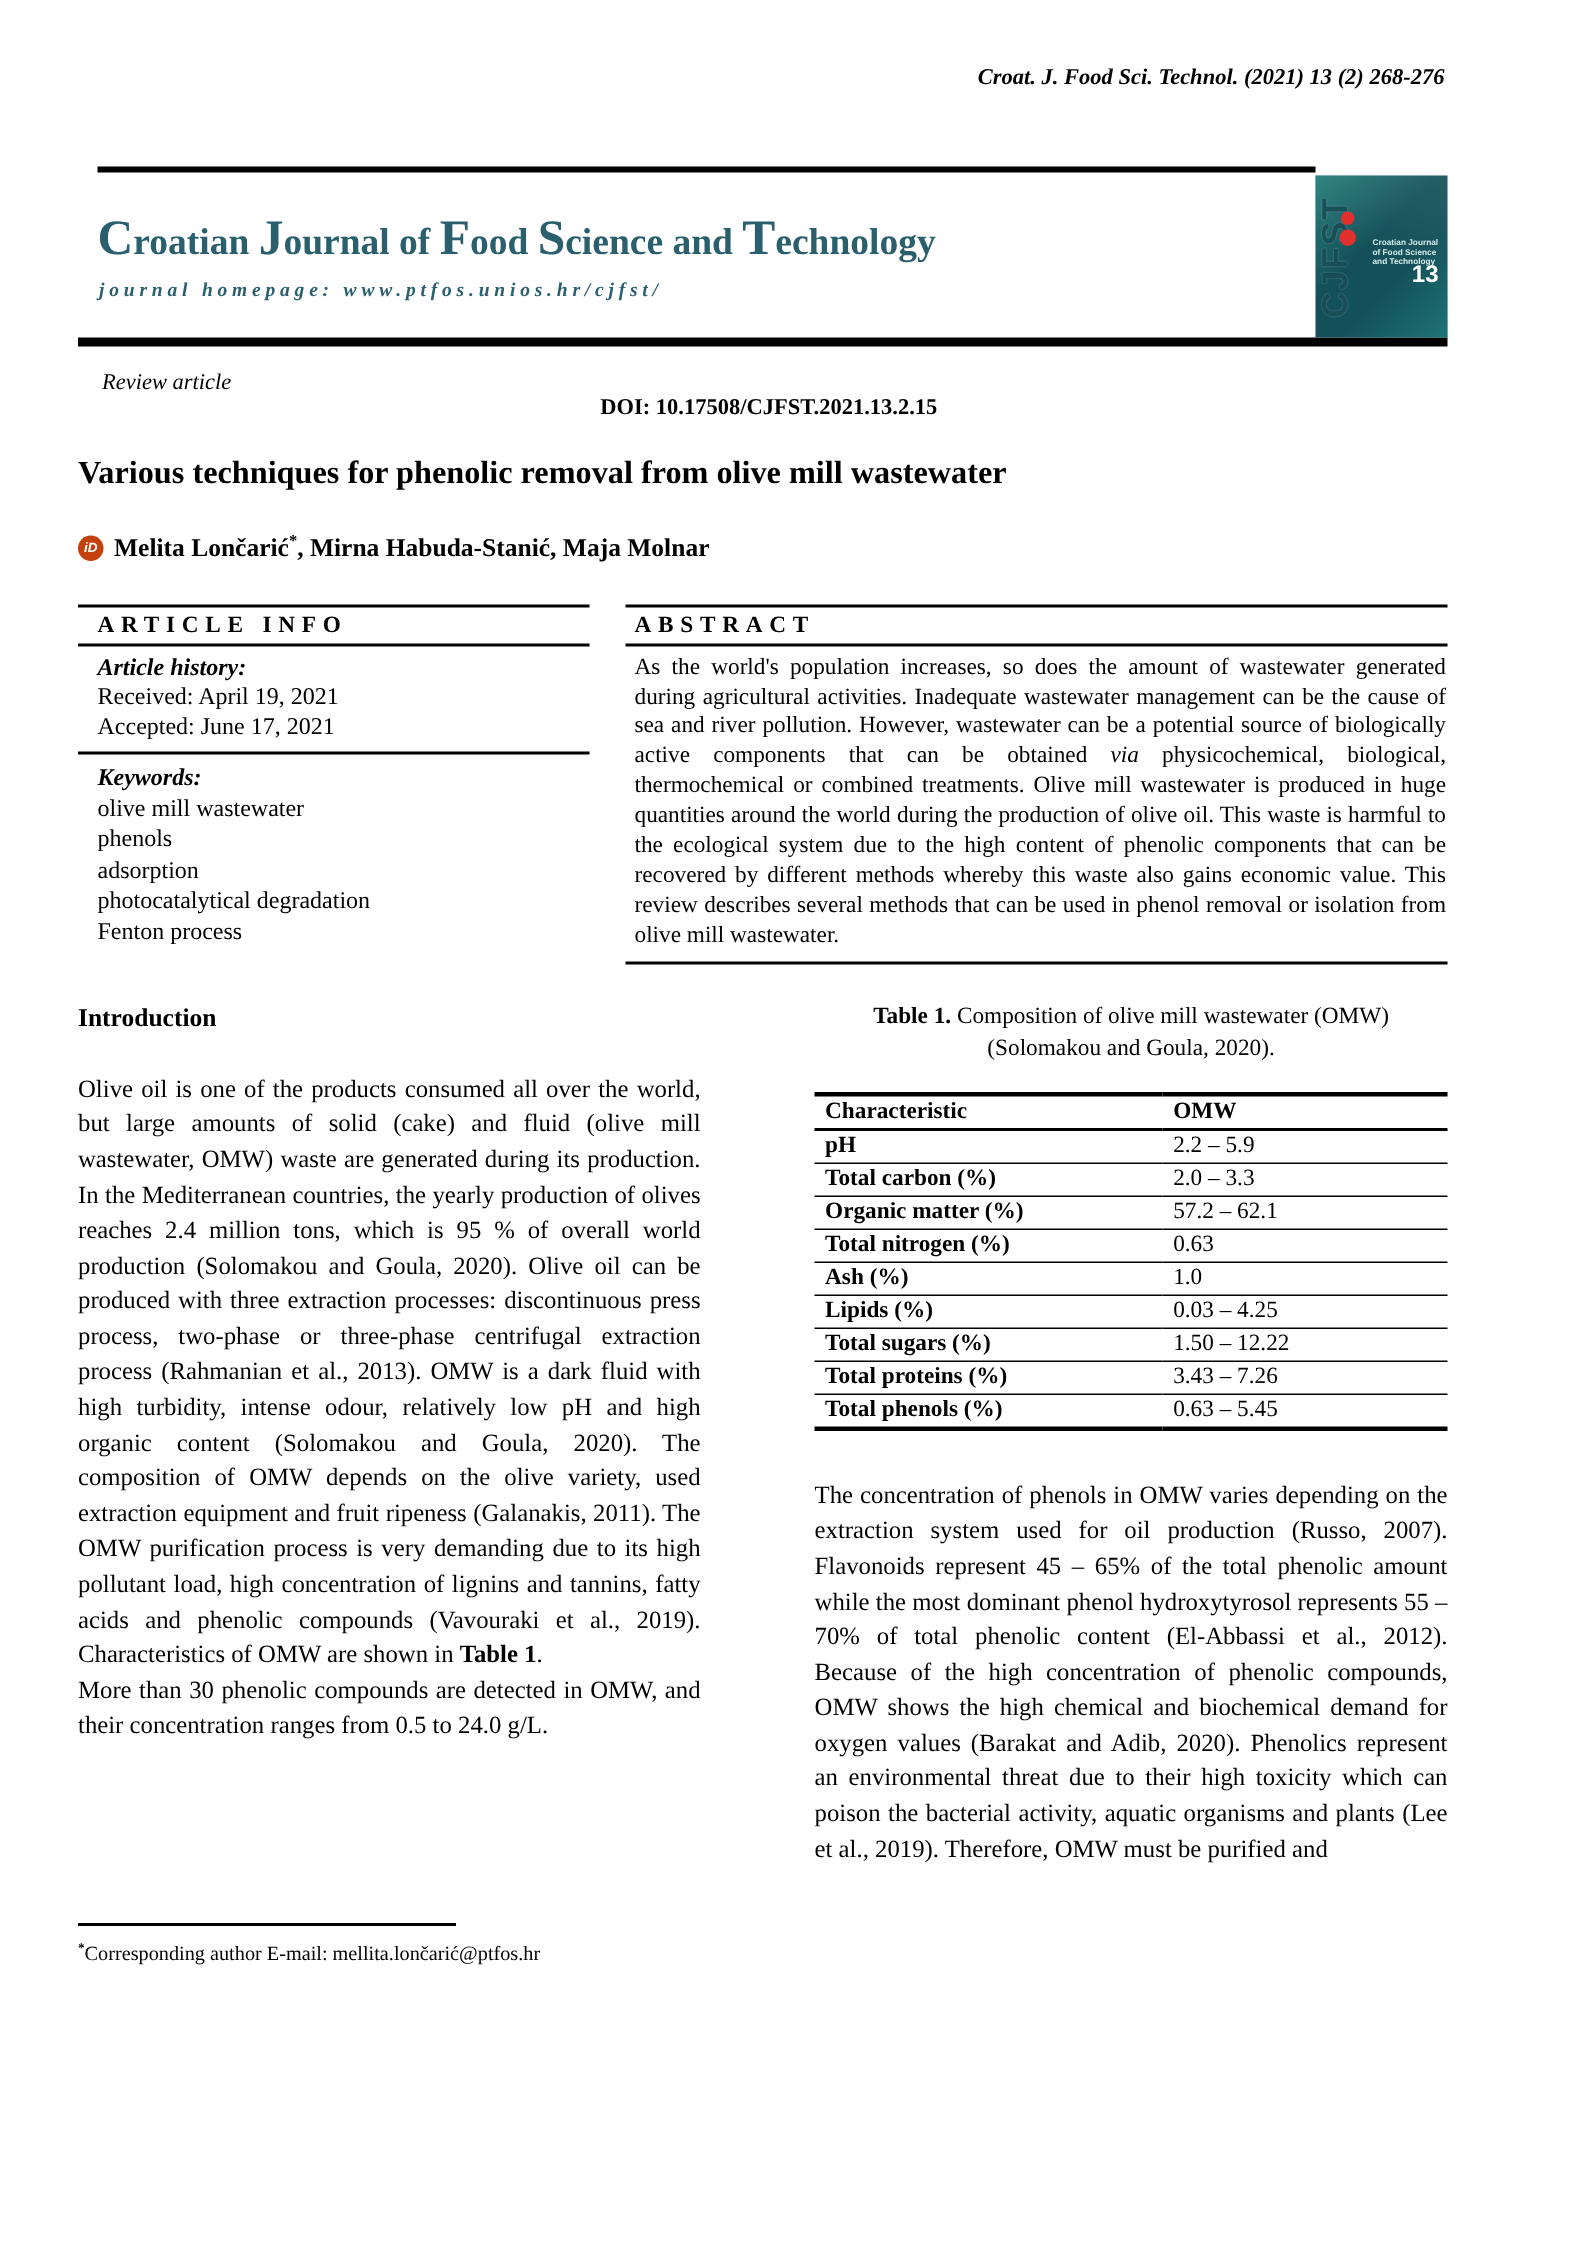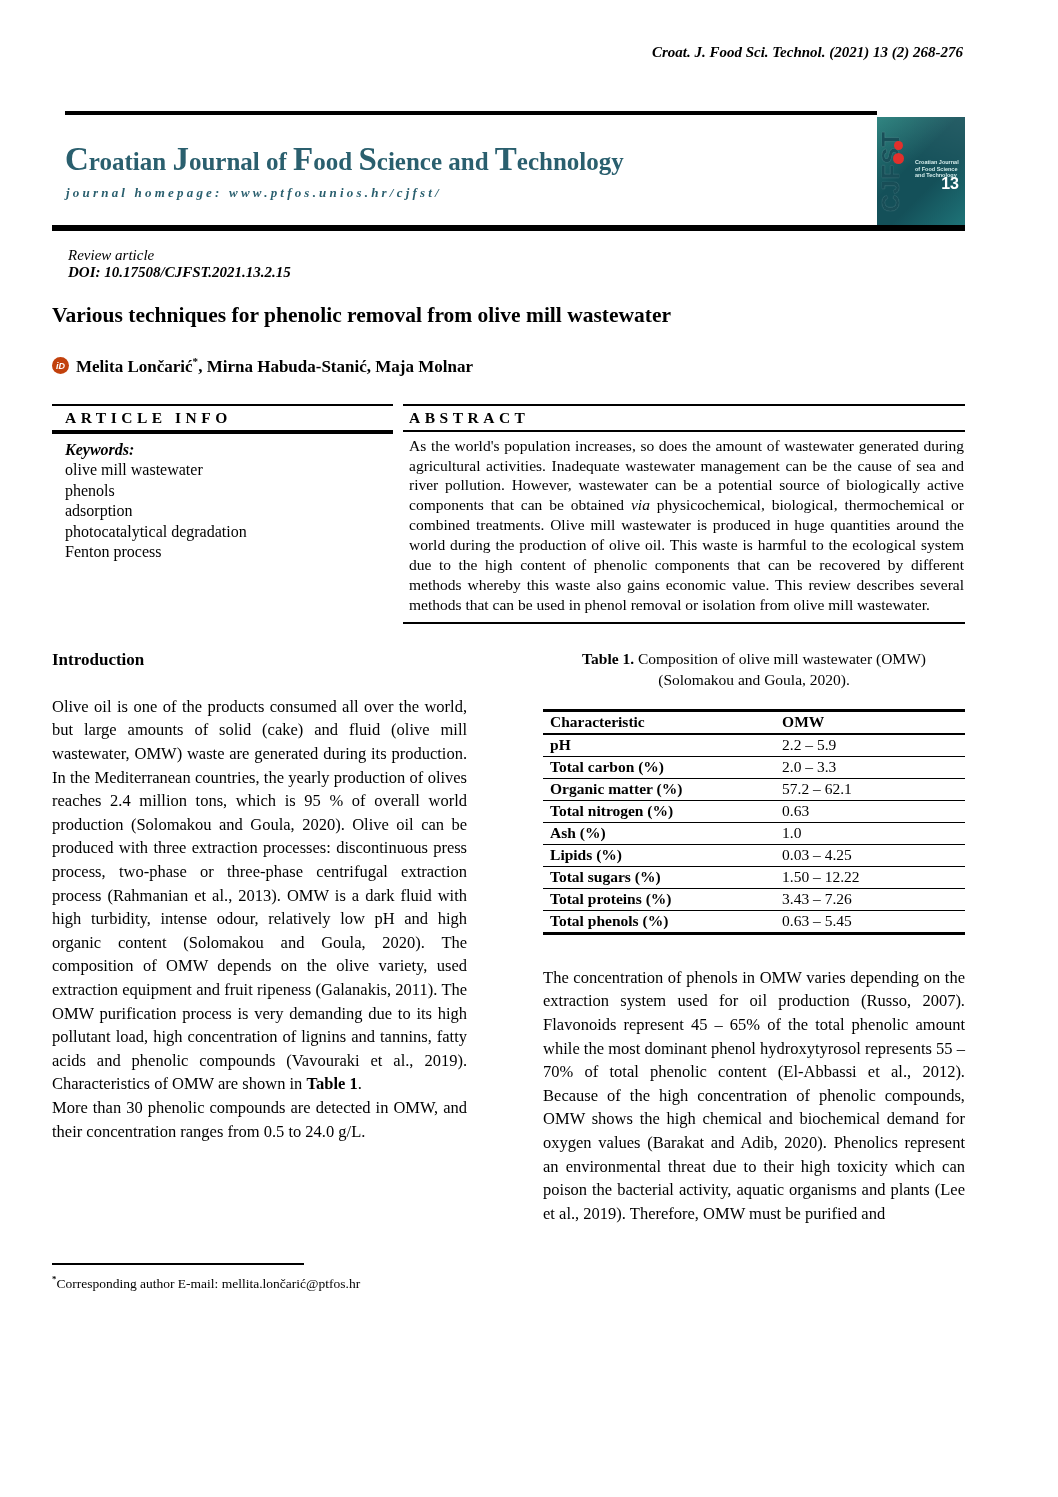--- a/index.html
+++ b/index.html
@@ -57,35 +57,35 @@
   }
   .logo-issue {
     position:absolute; right:6px; bottom:32px;
     font-family:"Liberation Sans", sans-serif;
     font-size:16px; font-weight:bold; color:#ffffff;
   }
 
   
   .meta-row { display:flex; justify-content:space-between; margin-top:16px; padding:0 8px 0 16px;flex-direction:column; }
   .review-type { font-style:italic; font-size:15px; }
-  .doi { font-style:italic; font-weight:bold; font-size:15px; }
+  .doi { font-weight:bold; font-size:15px;text-align:center; }
 
   
   .article-title { margin:22px 0 0 0; font-size:21.5px; font-weight:bold; }
   .authors { margin-top:27px; display:flex; align-items:center; gap:7px; font-size:17px; font-weight:bold; }
   .orcid {
     width:17px; height:17px; border-radius:50%; background:#c2410c; flex:0 0 auto;
     color:#fff; font:italic bold 9px "Liberation Sans", sans-serif;
     display:flex; align-items:center; justify-content:center;
   }
   sup { font-size:0.65em; }
   .affiliation { margin-top:19px; font-style:italic; font-size:16px; line-height:22.5px; width:885px; }
 
   
-  .info-grid { margin-top:27px; display:flex; gap:10px;justify-content:center; }
+  .info-grid { margin-top:27px; display:flex; gap:24px;justify-content:center; }
   .info-left { width:341px; }
   .info-right { flex:1; }
   .rule2 { height:2px; background:#000; }
   .sec-heading { font-weight:bold; font-size:15.5px; letter-spacing:4.5px; padding:3px 0 3px 13px; }
   .sec-heading.abs { padding-left:6px; }
   .history { padding:5px 0 7px 13px; font-size:16px; line-height:19.5px; }
   .keywords { padding:6px 0 2px 13px; font-size:16px; line-height:20.5px; }
   .lbl-italic { font-weight:bold; font-style:italic; }
   .abstract-text {
     font-size:15.5px; line-height:19.9px; text-align:justify;
@@ -147,20 +147,25 @@
     <span><span>Melita Lončarić</span><sup>*</sup><span>, Mirna Habuda-Stanić, Maja Molnar</span></span>
   </div>
 
 
   <div class="info-grid">
 
     <div class="info-left">
       <div class="rule2"></div>
       <div class="sec-heading">ARTICLE INFO</div>
       <div class="rule2"></div>
+      <div class="history">
+        <div class="lbl-italic">Article history:</div>
+        <div>Received: April 19, 2021</div>
+        <div>Accepted: June 17, 2021</div>
+      </div>
       <div class="rule2"></div>
       <div class="keywords">
         <div class="lbl-italic">Keywords:</div>
         <div>olive mill wastewater</div>
         <div>phenols</div>
         <div>adsorption</div>
         <div>photocatalytical degradation</div>
         <div>Fenton process</div>
       </div>
     </div>

